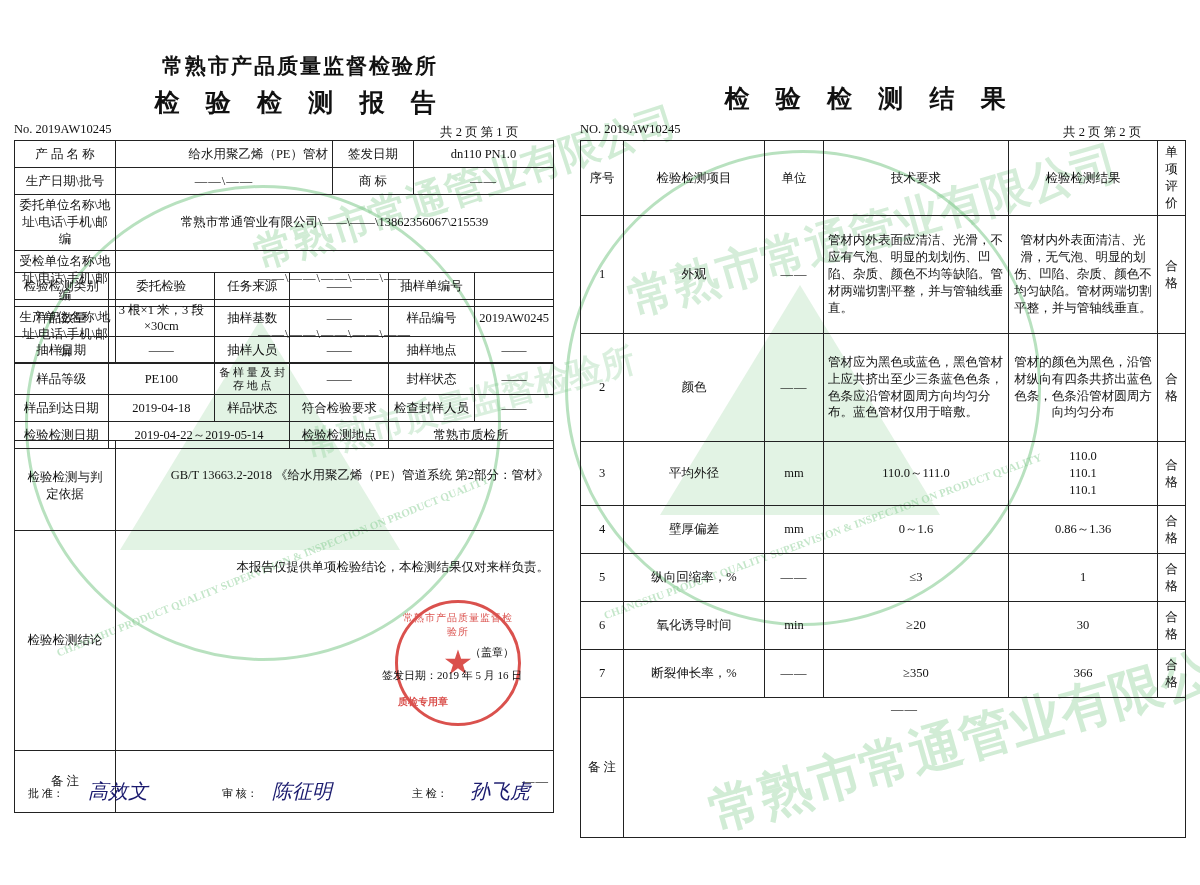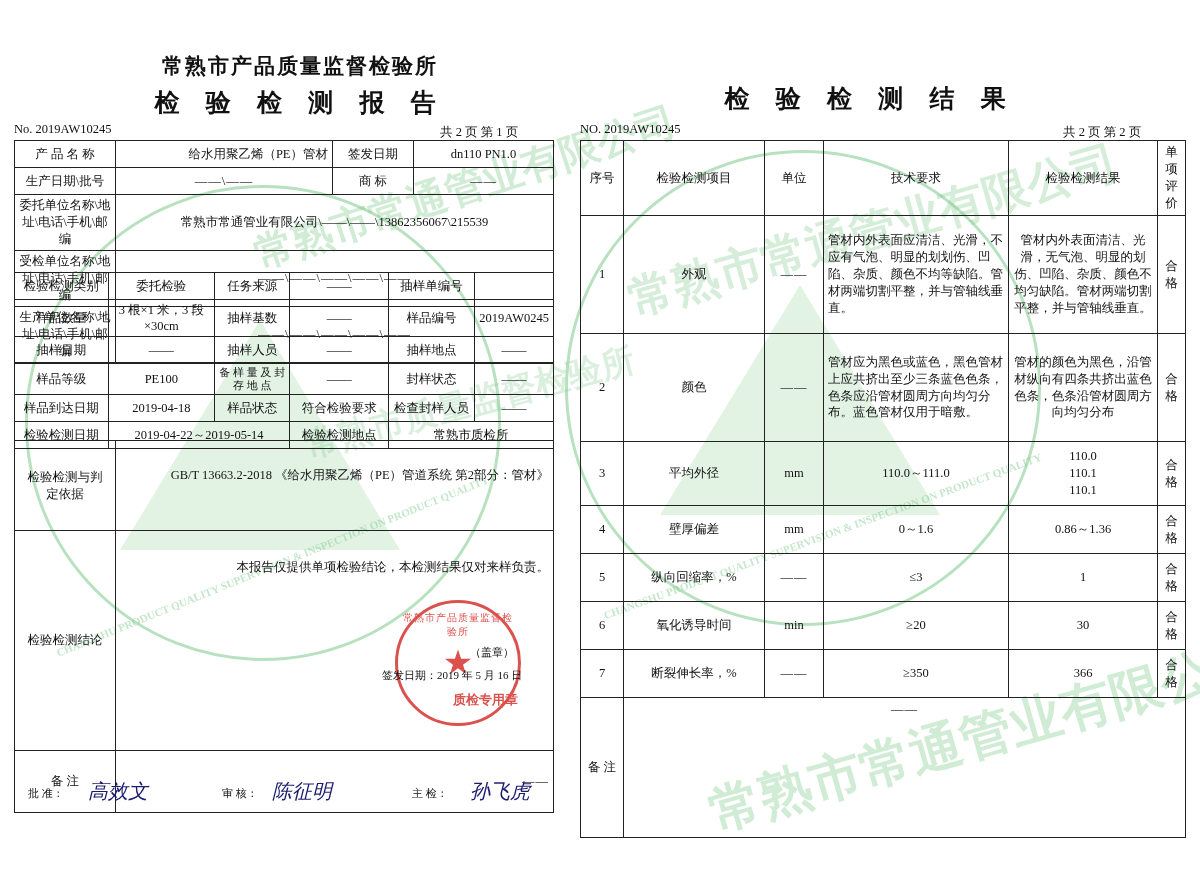--- a/index.html
+++ b/index.html
@@ -75,22 +75,22 @@
   }
   .seal .star{
     position:absolute;left:50%;top:50%;transform:translate(-50%,-50%);
     font-size:34px;color:#d4332f;line-height:1;
   }
   .seal .arc{
     position:absolute;top:8px;left:0;width:100%;text-align:center;
     font-size:10px;letter-spacing:1px;
   }
   .seal .bot{
-    position:absolute;bottom:14px;left:0;width:100%;text-align:right;
-    font-size:13px;font-weight:bold;
+    position:absolute;bottom:14px;left:0;width:100%;text-align:left;
+    font-size:10px;font-weight:bold;
   }
   .sign{
     position:absolute;font-size:11px;
   }
   .hand{
     font-family:Liberation Serif, serif;
     color:#1a1a6e;
     font-style:italic;
     font-size:20px;
   }

